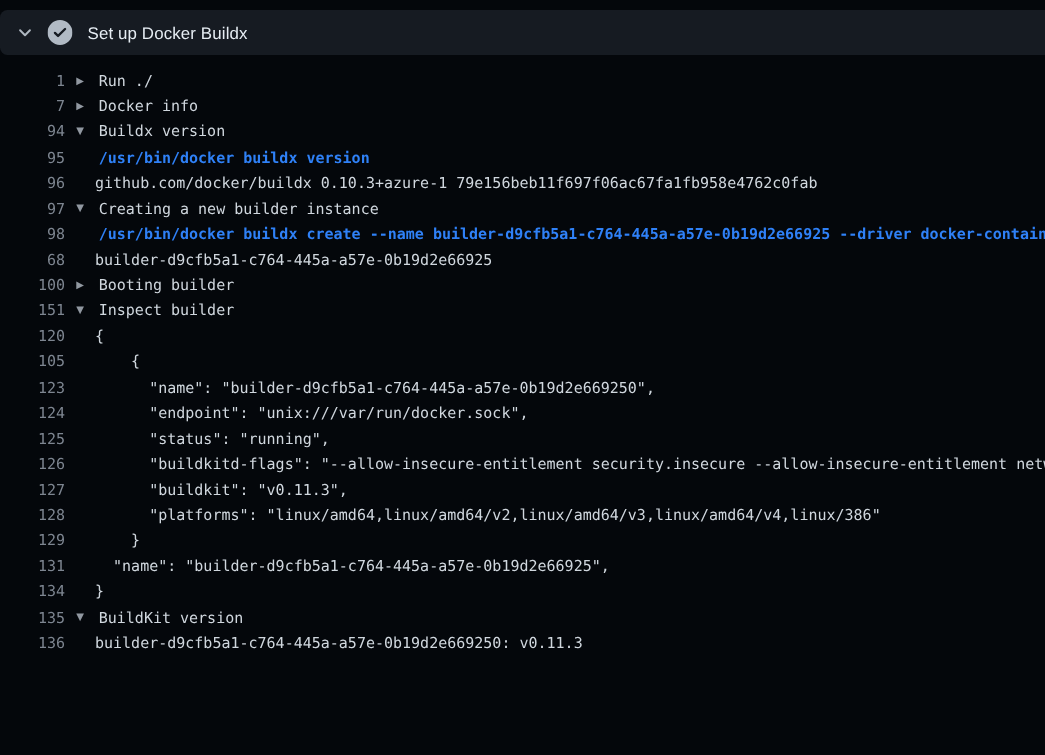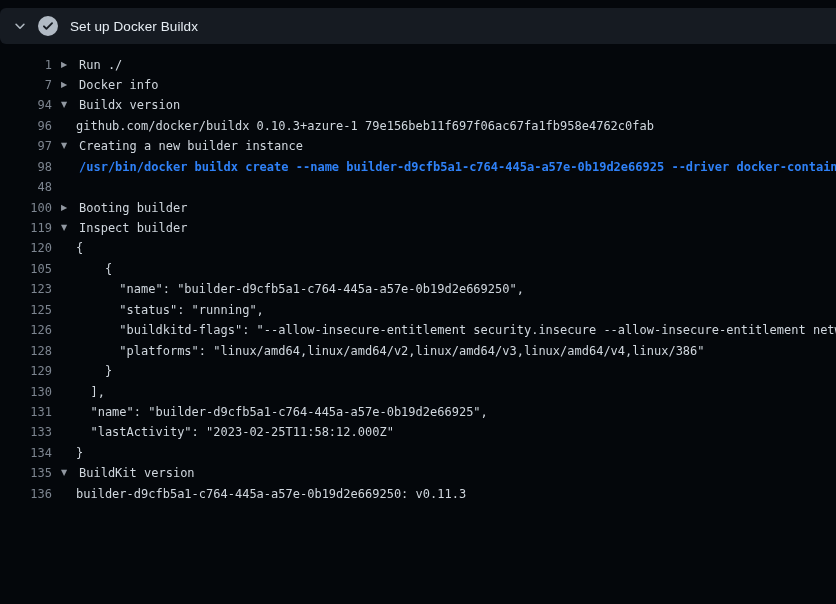--- a/index.html
+++ b/index.html
@@ -73,32 +73,33 @@
   <svg class="status" width="20" height="20" viewBox="0 0 16 16">
     <path fill="#b1bac4" d="M8 16A8 8 0 1 1 8 0a8 8 0 0 1 0 16Zm3.78-9.72a.751.751 0 0 0-.018-1.042.751.751 0 0 0-1.042-.018L6.75 9.19 5.28 7.72a.751.751 0 0 0-1.042.018.751.751 0 0 0-.018 1.042l2 2a.75.75 0 0 0 1.06 0Z"></path>
   </svg>
   <span class="title">Set up Docker Buildx</span>
 </div>
 
 <div class="log" id="log-lines">
     <div class="row"><span class="num">1</span><span class="content group"><span class="arrow">▶</span><span>Run ./</span></span></div>
     <div class="row"><span class="num">7</span><span class="content group"><span class="arrow">▶</span><span>Docker info</span></span></div>
     <div class="row"><span class="num">94</span><span class="content group"><span class="arrow">▼</span><span>Buildx version</span></span></div>
+    <div class="row"><span class="num">95</span><span class="content cmd"><span>/usr/bin/docker buildx version</span></span></div>
     <div class="row"><span class="num">96</span><span class="content out"><span>github.com/docker/buildx 0.10.3+azure-1 79e156beb11f697f06ac67fa1fb958e4762c0fab</span></span></div>
     <div class="row"><span class="num">97</span><span class="content group"><span class="arrow">▼</span><span>Creating a new builder instance</span></span></div>
     <div class="row"><span class="num">98</span><span class="content cmd"><span>/usr/bin/docker buildx create --name builder-d9cfb5a1-c764-445a-a57e-0b19d2e66925 --driver docker-container</span></span></div>
-    <div class="row"><span class="num">48</span></div>
+    <div class="row"><span class="num">68</span><span class="content out"><span>builder-d9cfb5a1-c764-445a-a57e-0b19d2e66925</span></span></div>
     <div class="row"><span class="num">100</span><span class="content group"><span class="arrow">▶</span><span>Booting builder</span></span></div>
-    <div class="row"><span class="num">119</span><span class="content group"><span class="arrow">▼</span><span>Inspect builder</span></span></div>
+    <div class="row"><span class="num">151</span><span class="content group"><span class="arrow">▼</span><span>Inspect builder</span></span></div>
     <div class="row"><span class="num">120</span><span class="content out"><span>{</span></span></div>
     <div class="row"><span class="num">105</span><span class="content out"><span>    {</span></span></div>
     <div class="row"><span class="num">123</span><span class="content out"><span>      "name": "builder-d9cfb5a1-c764-445a-a57e-0b19d2e669250",</span></span></div>
+    <div class="row"><span class="num">124</span><span class="content out"><span>      "endpoint": "unix:///var/run/docker.sock",</span></span></div>
     <div class="row"><span class="num">125</span><span class="content out"><span>      "status": "running",</span></span></div>
     <div class="row"><span class="num">126</span><span class="content out"><span>      "buildkitd-flags": "--allow-insecure-entitlement security.insecure --allow-insecure-entitlement network.host",</span></span></div>
+    <div class="row"><span class="num">127</span><span class="content out"><span>      "buildkit": "v0.11.3",</span></span></div>
     <div class="row"><span class="num">128</span><span class="content out"><span>      "platforms": "linux/amd64,linux/amd64/v2,linux/amd64/v3,linux/amd64/v4,linux/386"</span></span></div>
     <div class="row"><span class="num">129</span><span class="content out"><span>    }</span></span></div>
-    <div class="row"><span class="num">130</span><span class="content out"><span>  ],</span></span></div>
     <div class="row"><span class="num">131</span><span class="content out"><span>  "name": "builder-d9cfb5a1-c764-445a-a57e-0b19d2e66925",</span></span></div>
-    <div class="row"><span class="num">133</span><span class="content out"><span>  "lastActivity": "2023-02-25T11:58:12.000Z"</span></span></div>
     <div class="row"><span class="num">134</span><span class="content out"><span>}</span></span></div>
     <div class="row"><span class="num">135</span><span class="content group"><span class="arrow">▼</span><span>BuildKit version</span></span></div>
     <div class="row"><span class="num">136</span><span class="content out"><span>builder-d9cfb5a1-c764-445a-a57e-0b19d2e669250: v0.11.3</span></span></div>
   </div>
 
 </body></html>

